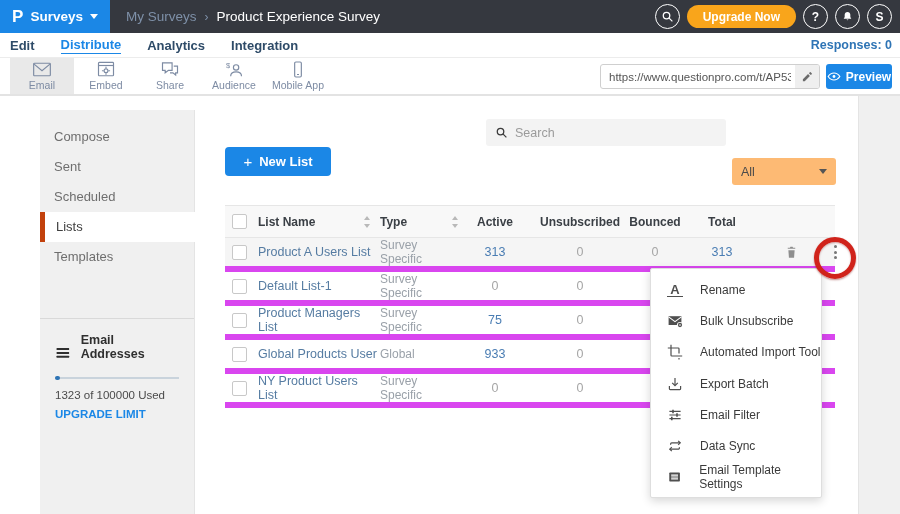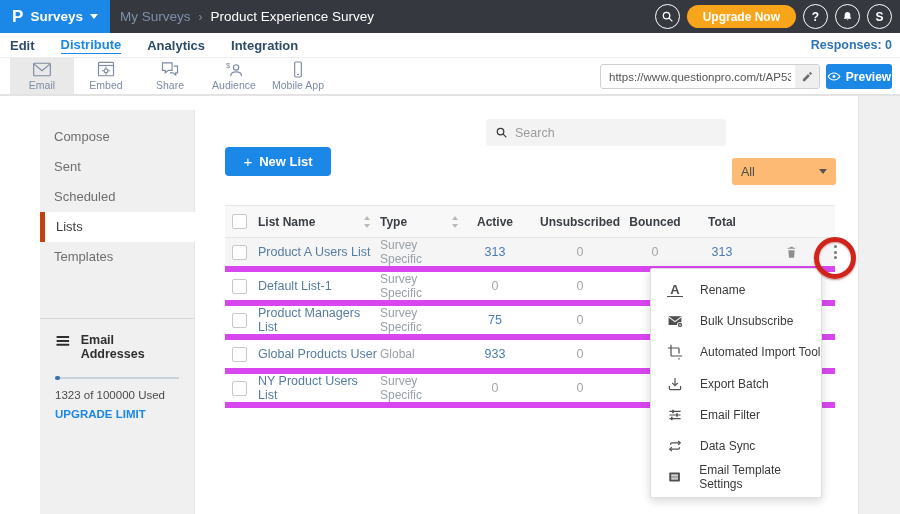--- a/index.html
+++ b/index.html
@@ -6,21 +6,21 @@
   html,body { background:#fff; }
   body { font-family:"Liberation Sans", sans-serif; }
   #screen { position:relative; width:900px; height:514px; overflow:hidden; background:#fff; }
 
   
   .topbar { position:absolute; left:0; top:0; width:900px; height:33px; background:#35383F; display:flex; align-items:center; }
   .brand { width:110px; height:33px; background:#1B87E6; color:#fff; display:flex; align-items:center; justify-content:center; gap:7px; cursor:pointer; }
   .brand .logo { font-weight:bold; font-size:17px; }
   .brand .label { font-size:13.5px; font-weight:600; }
   .caret-down { width:0; height:0; border-left:4px solid transparent; border-right:4px solid transparent; border-top:5px solid currentColor; display:inline-block; }
-  .breadcrumb { margin-left:10px; font-size:13.5px; display:flex; gap:8px; align-items:center; }
+  .breadcrumb { margin-left:16px; font-size:13.5px; display:flex; gap:8px; align-items:center; }
   .breadcrumb .parent { color:#7E90A8; }
   .breadcrumb .sep { color:#7E90A8; font-size:12px; }
   .breadcrumb .current { color:#FFFFFF; }
   .topbar-right { position:absolute; right:8px; top:0; height:33px; display:flex; align-items:center; gap:7px; }
   .circle-btn { width:25px; height:25px; border-radius:50%; border:1.5px solid #fff; color:#fff; display:flex; align-items:center; justify-content:center; font-size:12px; font-weight:bold; cursor:pointer; background:transparent; }
   .upgrade-btn { height:23px; padding:0 16px; border-radius:12px; background:#F9A51B; color:#fff; font-size:12px; font-weight:bold; display:flex; align-items:center; cursor:pointer; border:none; }
 
   
   .navrow { position:absolute; left:0; top:33px; width:900px; height:25px; background:#fff; display:flex; align-items:center; padding:0 10px; gap:26px; border-bottom:1px solid #ECECEC; }
   .nav-item { font-size:13px; font-weight:600; color:#2E4B68; cursor:pointer; }
@@ -37,21 +37,21 @@
   .url-box input { flex:1; border:none; outline:none; font-size:11.5px; color:#555; padding:0 4px 0 8px; font-family:"Liberation Sans", sans-serif; background:transparent; white-space:nowrap; }
   .url-edit { width:24px; height:23px; display:flex; align-items:center; justify-content:center; background:#EFEFEF; cursor:pointer; color:#6B6B6B; }
   .preview-btn { position:absolute; left:826px; top:6px; width:66px; height:25px; background:#1B87E6; border:none; border-radius:3px; color:#fff; font-size:12px; font-weight:600; display:flex; align-items:center; justify-content:center; gap:5px; cursor:pointer; font-family:"Liberation Sans", sans-serif; }
 
   
   .sidebar { position:absolute; left:40px; top:110px; width:155px; height:404px; background:#F0F0F0; border-right:1px solid #E4E4E4; }
   .side-item { height:30px; line-height:30px; padding-left:14px; font-size:13px; color:#6E6E6E; cursor:pointer; }
   .side-item.active { background:#fff; border-left:5px solid #c2410c; padding-left:11px; color:#3F3F3F; margin-right:-1px; }
   .side-divider { border-top:1px solid #D9D9D9; margin:46px 0 0 0; }
   .email-section { padding:14px 15px 0 15px; }
-  .email-title { display:flex; align-items:flex-start; gap:10px; color:#2F2F2F; font-size:12.5px; font-weight:bold; }
+  .email-title { display:flex; align-items:flex-end; gap:10px; color:#2F2F2F; font-size:12.5px; font-weight:bold; }
   .progress-track { position:relative; margin-top:16px; height:2px; background:#C9D3DC; }
   .progress-fill { position:absolute; left:0; top:-1px; width:5px; height:4px; background:#2E74B5; border-radius:2px; }
   .usage-text { margin-top:10px; font-size:11.5px; color:#4A4A4A; }
   .upgrade-link { margin-top:7px; font-size:11.5px; font-weight:bold; color:#1B87E6; cursor:pointer; }
 
   
   .right-gutter { position:absolute; left:858px; top:96px; width:42px; height:418px; background:#F0F0F0; border-left:1px solid #E4E4E4; }
   .search-box { position:absolute; left:486px; top:119px; width:240px; height:27px; background:#F3F3F3; border-radius:3px; display:flex; align-items:center; padding-left:9px; gap:7px; }
   .search-box input { border:none; outline:none; background:transparent; font-size:12.5px; color:#555; width:190px; font-family:"Liberation Sans", sans-serif; }
   .search-box input::placeholder { color:#9B9B9B; }

